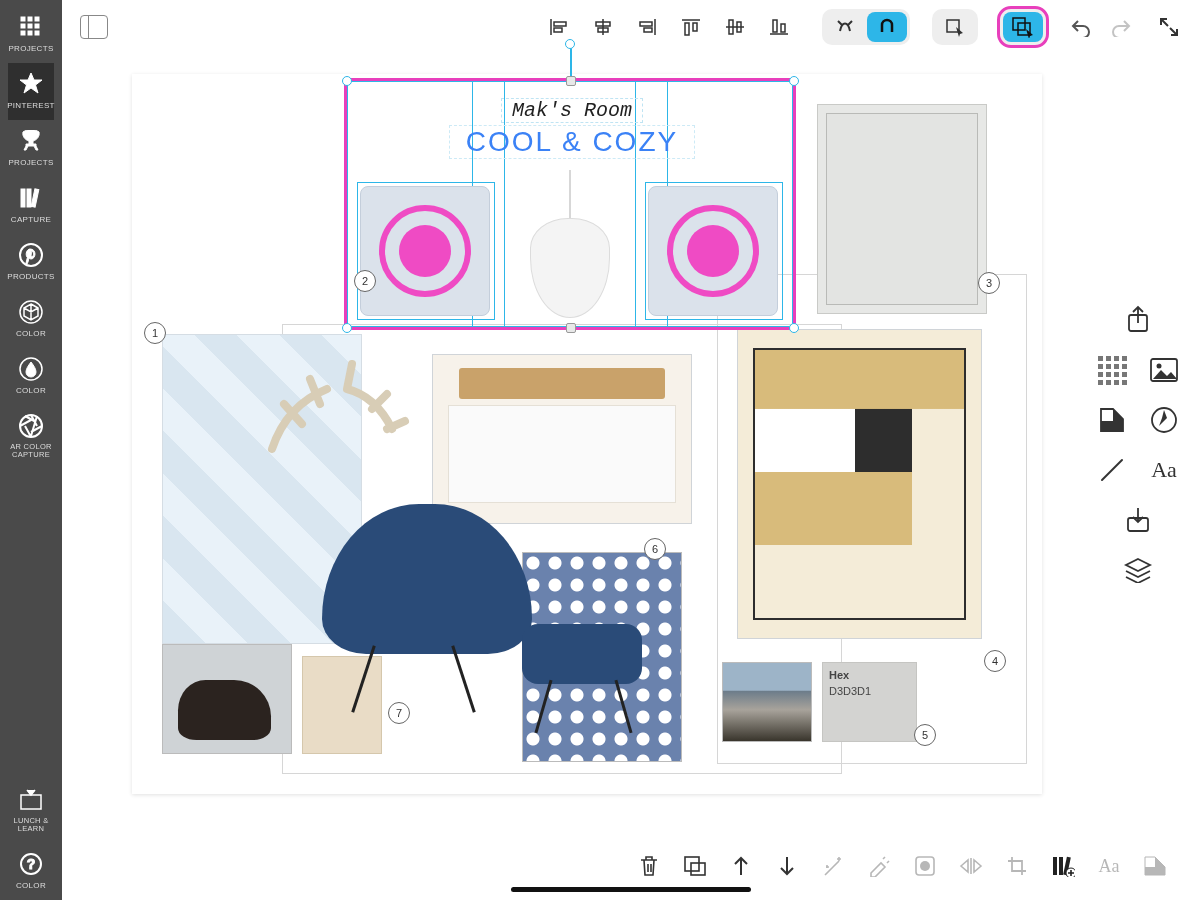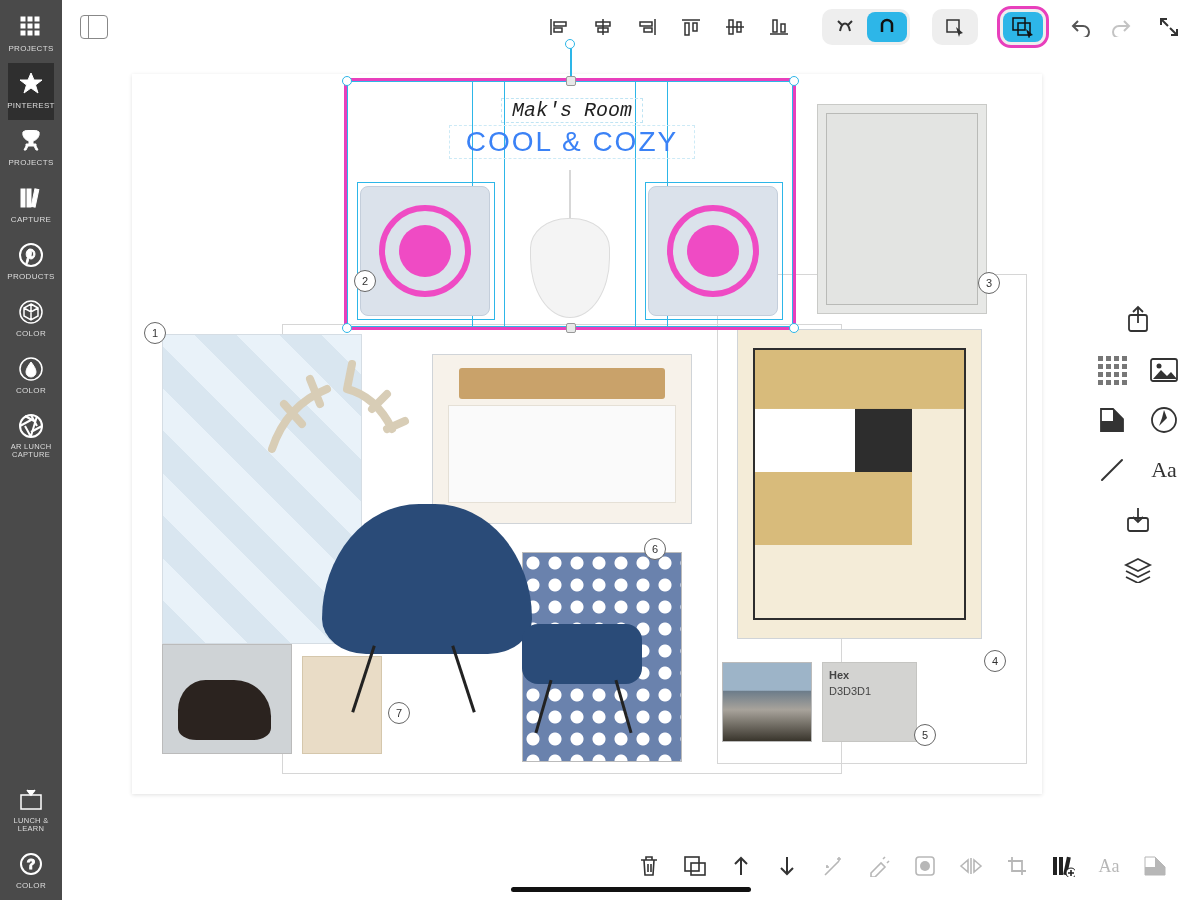--- a/index.html
+++ b/index.html
@@ -212,21 +212,21 @@
     </div>
     <div class="rail-item">
       <div class="rail-icon">
         <svg width="26" height="26">
             <circle cx="13" cy="13" r="11" fill="none" stroke="#fff" stroke-width="2"></circle>
             <g stroke="#fff" stroke-width="2">
               <path d="M13 2l6 11M24 13l-11 6M13 24l-6-11M2 13l11-6M7 3l11 6M19 3l-6 20"></path>
             </g>
           </svg>
       </div>
-      <div class="rail-label small">AR LUNCH CAPTURE</div>
+      <div class="rail-label small">AR COLOR CAPTURE</div>
     </div>
 
     <div class="rail-spacer"></div>
 
     <div class="rail-item">
       <div class="rail-icon">
         <svg width="24" height="22">
             <rect x="2" y="6" width="20" height="14" fill="none" stroke="#fff" stroke-width="1.5"></rect>
             <path stroke="#fff" stroke-width="1.5" d="M8 1l4 5 4-5"></path>
           </svg>

